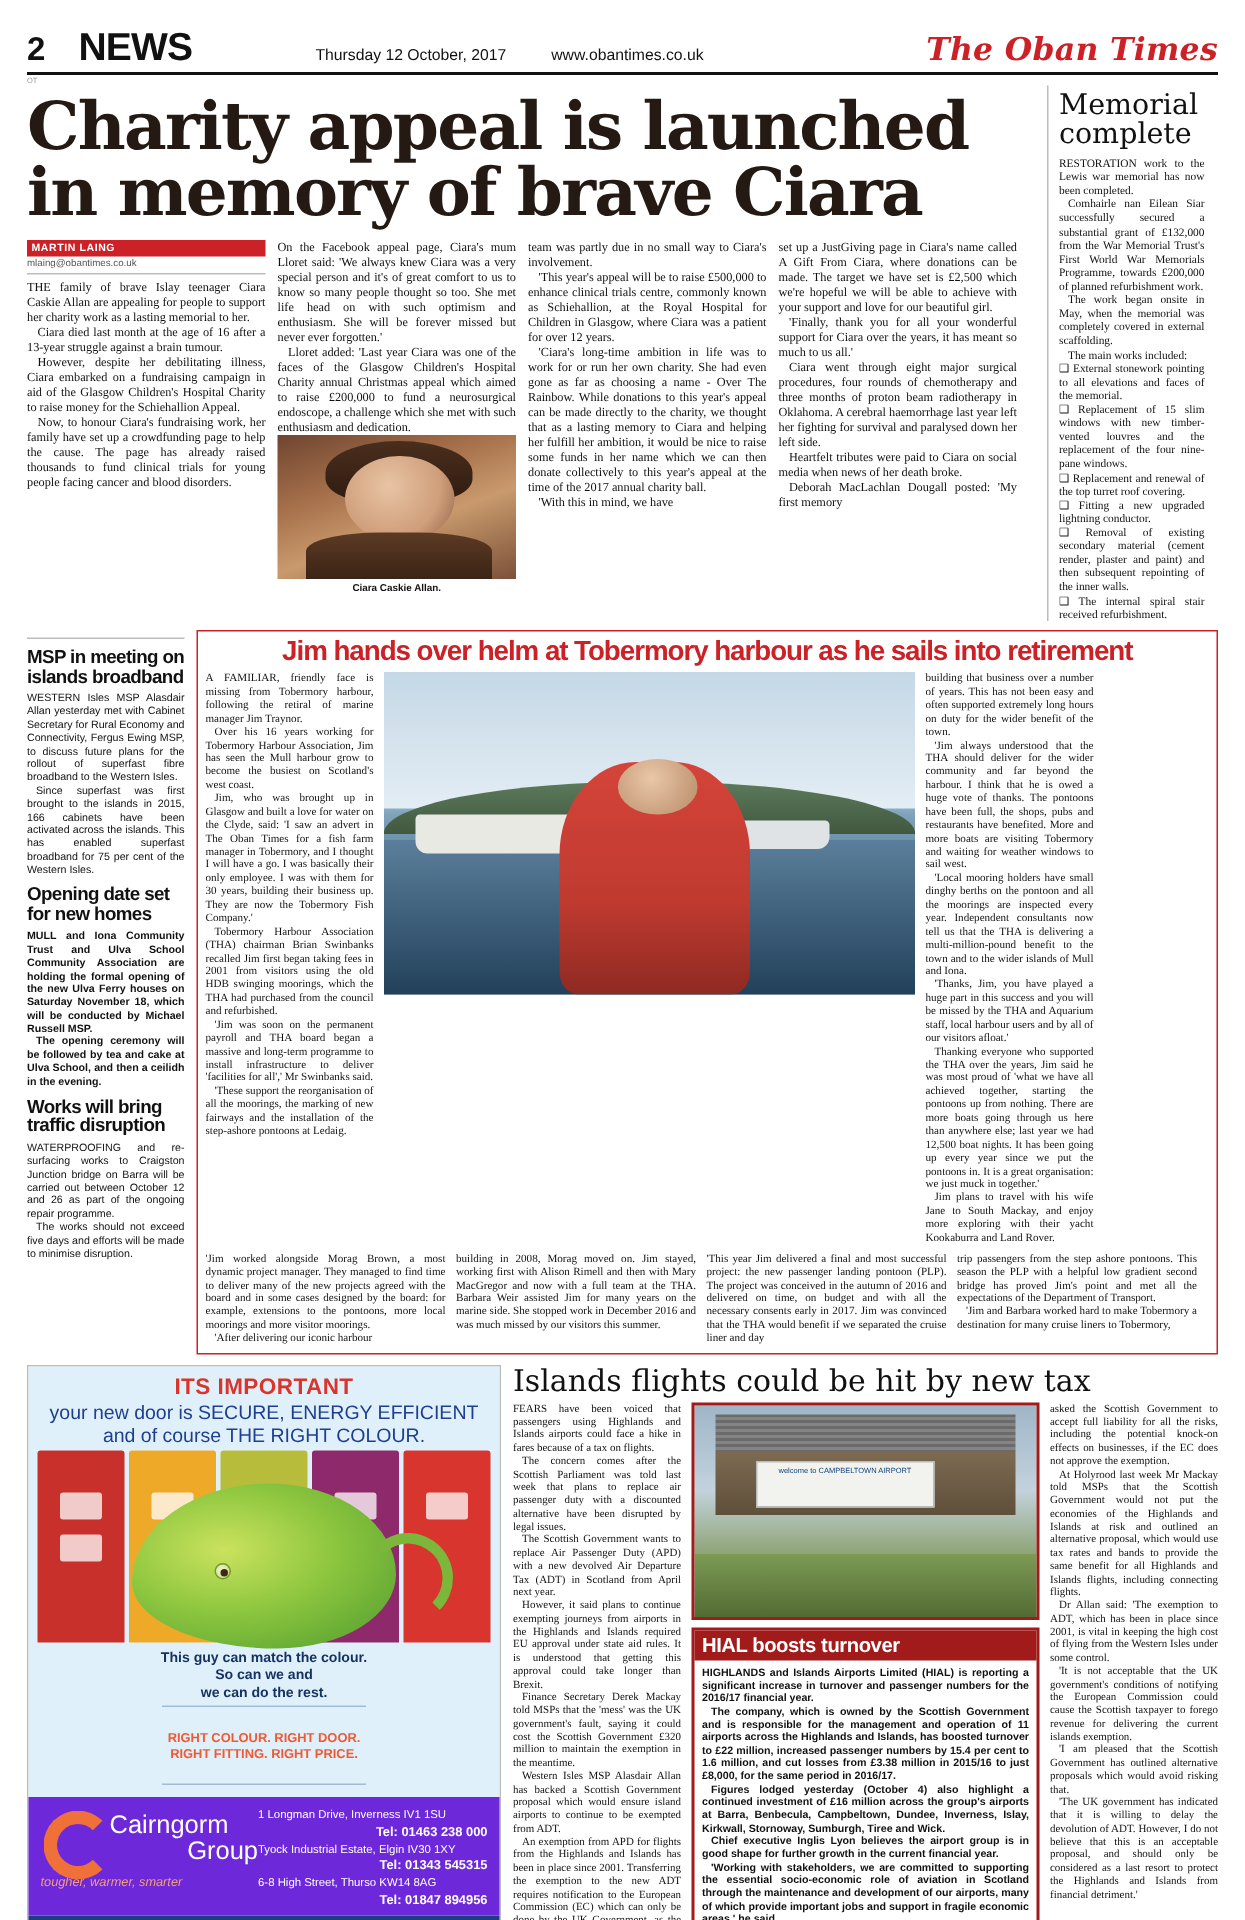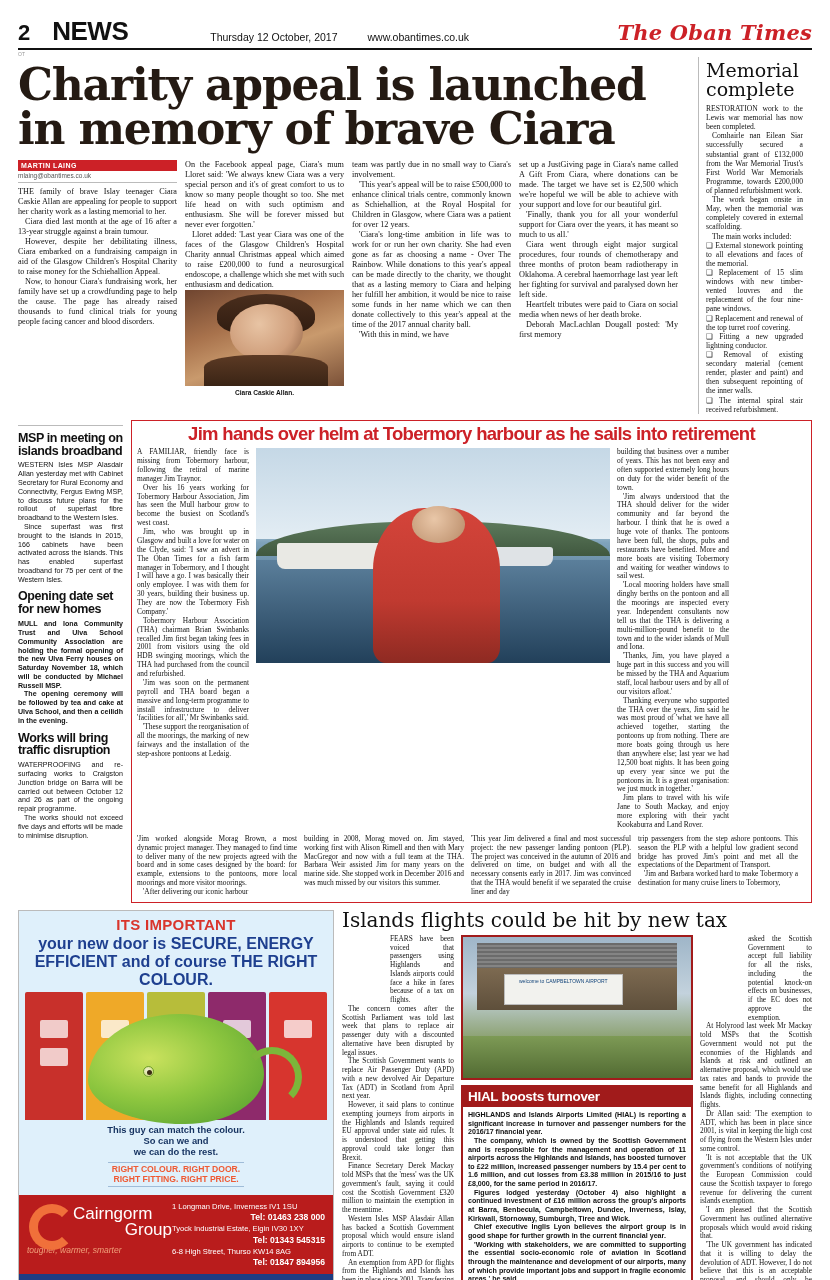--- a/index.html
+++ b/index.html
@@ -100,57 +100,57 @@
   .tob-photo .head { position:absolute; left:44%; bottom:56%; width:15%; height:17%; border-radius:50%;
                      background:radial-gradient(circle at 42% 35%, #e9c7a8, #b88a67); }
   .tob-lower { display:flex; gap:7px; margin-top:5px; }
 
   
   .bottom { display:flex; gap:8px; margin-top:7px; }
   .adbox { width:320px; border:1px solid #bbb; }
   .ad-top { background:#dff0fb; text-align:center; padding:5px 4px 3px 4px;
             border-bottom:none; }
   .ad-its { color:#d9352c; font-family:"Liberation Sans", sans-serif; font-weight:bold; font-size:15px; letter-spacing:0.3px;}
-  .ad-sub { color:#1e3f8f; font-family:"Liberation Sans", sans-serif; font-weight:bold; font-size:16px; line-height:1.12; margin-top:2px;}
+  .ad-sub { color:#1e3f8f; font-family:"Liberation Sans", sans-serif; font-weight:normal; font-size:13px; line-height:1.12; margin-top:2px;}
   .doors { display:flex; height:128px; background:#dff0fb; padding:0 6px; gap:3px; position:relative;}
   .door { flex:1; border-radius:2px 2px 0 0; position:relative; }
   .door .panel { position:absolute; left:26%; right:26%; top:22%; height:14%; background:rgba(255,255,255,.75); border-radius:2px;}
   .door .panel2 { position:absolute; left:26%; right:26%; top:44%; height:14%; background:rgba(255,255,255,.75); border-radius:2px;}
   .chameleon { position:absolute; left:22%; bottom:-4px; width:56%; height:86%;
       background:radial-gradient(ellipse at 35% 40%, #cbe25e 0%, #8dc63f 45%, #4e9b2e 100%);
       border-radius:52% 48% 45% 55% / 60% 55% 45% 40%; }
   .cham-eye { position:absolute; left:31%; bottom:42%; width:11px; height:11px; border-radius:50%;
       background:radial-gradient(circle at 40% 40%, #f2f2d8, #c8d86a); border:1px solid #6f9b2e;}
   .cham-eye::after { content:""; position:absolute; left:3px; top:3px; width:5px; height:5px; border-radius:50%; background:#3a2a12;}
   .cham-tail { position:absolute; right:10%; bottom:10%; width:60px; height:60px; border:7px solid #7cb63a;
       border-radius:50%; border-left-color:transparent; border-bottom-color:transparent;}
   .ad-mid { background:#dff0fb; text-align:center; padding:4px 4px 8px 4px; }
   .ad-line { font-family:"Liberation Sans", sans-serif; font-weight:bold; font-size:9.4px; color:#14315f; line-height:1.2;}
   .ad-red { font-family:"Liberation Sans", sans-serif; font-weight:bold; font-size:8.6px; color:#ef5a34; line-height:1.25; margin-top:4px;
-            border-top:1px solid #9fbcd8; border-bottom:1px solid #9fbcd8; display:inline-block; padding:1px 4px;}
-  .ad-blue { background:#b91c1c; color:#fff; display:flex; padding:7px 8px 5px 8px; position:relative; }
+            border-top:1px solid #9fbcd8; border-bottom:1px solid #9fbcd8; display:inline-block; padding:15px 4px;}
+  .ad-blue { background:#6d28d9; color:#fff; display:flex; padding:7px 8px 5px 8px; position:relative; }
   .cg-left { width:145px; position:relative; }
   .cg-swoosh { position:absolute; left:2px; top:2px; width:46px; height:46px; border:9px solid #f0703a; border-radius:50%;
                border-right-color:transparent; }
   .cg-name { font-family:"Liberation Sans", sans-serif; font-size:17px; line-height:0.95; padding-left:46px; padding-top:4px;}
   .cg-name .g { display:block; text-align:right; }
   .cg-tag { font-family:"Liberation Sans", sans-serif; font-style:italic; font-size:8.5px; color:#f0a07a; margin-top:7px;}
   .cg-right { flex:1; font-family:"Liberation Sans", sans-serif; font-size:7.6px; line-height:1.38; }
   .cg-right .tel { font-weight:bold; font-size:8.6px;text-align:right; }
   .ad-foot { background:#1d3c82; color:#cfe0f4; font-family:"Liberation Sans", sans-serif; font-size:7.6px;
              text-align:center; padding:4px 0 7px 0; }
 
   .flights { flex:1; }
   h2.flights-head { font-family:"DejaVu Serif", serif; font-weight:normal; font-size:20px; line-height:1;
                     margin:0 0 5px 0; }
   .fl-cols { display:flex; gap:7px; }
   .fl-col { width:112px; }
   .fl-txt { font-size:7.3px; line-height:1.2; text-align:justify; hyphens:auto;}
   .fl-txt p { margin:0; text-indent:6px; }
-  .fl-txt p.first { text-indent:0;margin-left:48px; }
+  .fl-txt p.first { text-indent:0; }
   .fl-photo { width:232px; height:145px; border:2px solid #a11b1b; position:relative; overflow:hidden;
               background:linear-gradient(180deg,#9fb6c8 0%,#c3d2dd 40%,#8fa477 70%,#6d854f 100%); }
   .fl-photo .roof { position:absolute; left:6%; right:6%; top:4%; height:18%;
                     background:repeating-linear-gradient(180deg,#6b6b6b 0 2px,#848484 2px 4px); }
   .fl-photo .wall { position:absolute; left:6%; right:6%; top:22%; height:30%;
                     background:linear-gradient(180deg,#7d6a51,#5e4f3b); }
   .fl-photo .sign { position:absolute; left:18%; top:26%; width:52%; height:22%; background:#f2f2ee; border:1px solid #bbb; }
   .fl-photo .signtxt { position:absolute; left:19%; top:30%; width:50%; font-family:"Liberation Sans", sans-serif;
                        font-size:5px; color:#12447a; text-align:center; line-height:1.1;}
   .fl-photo .grass { position:absolute; left:0; right:0; bottom:0; height:30%;

